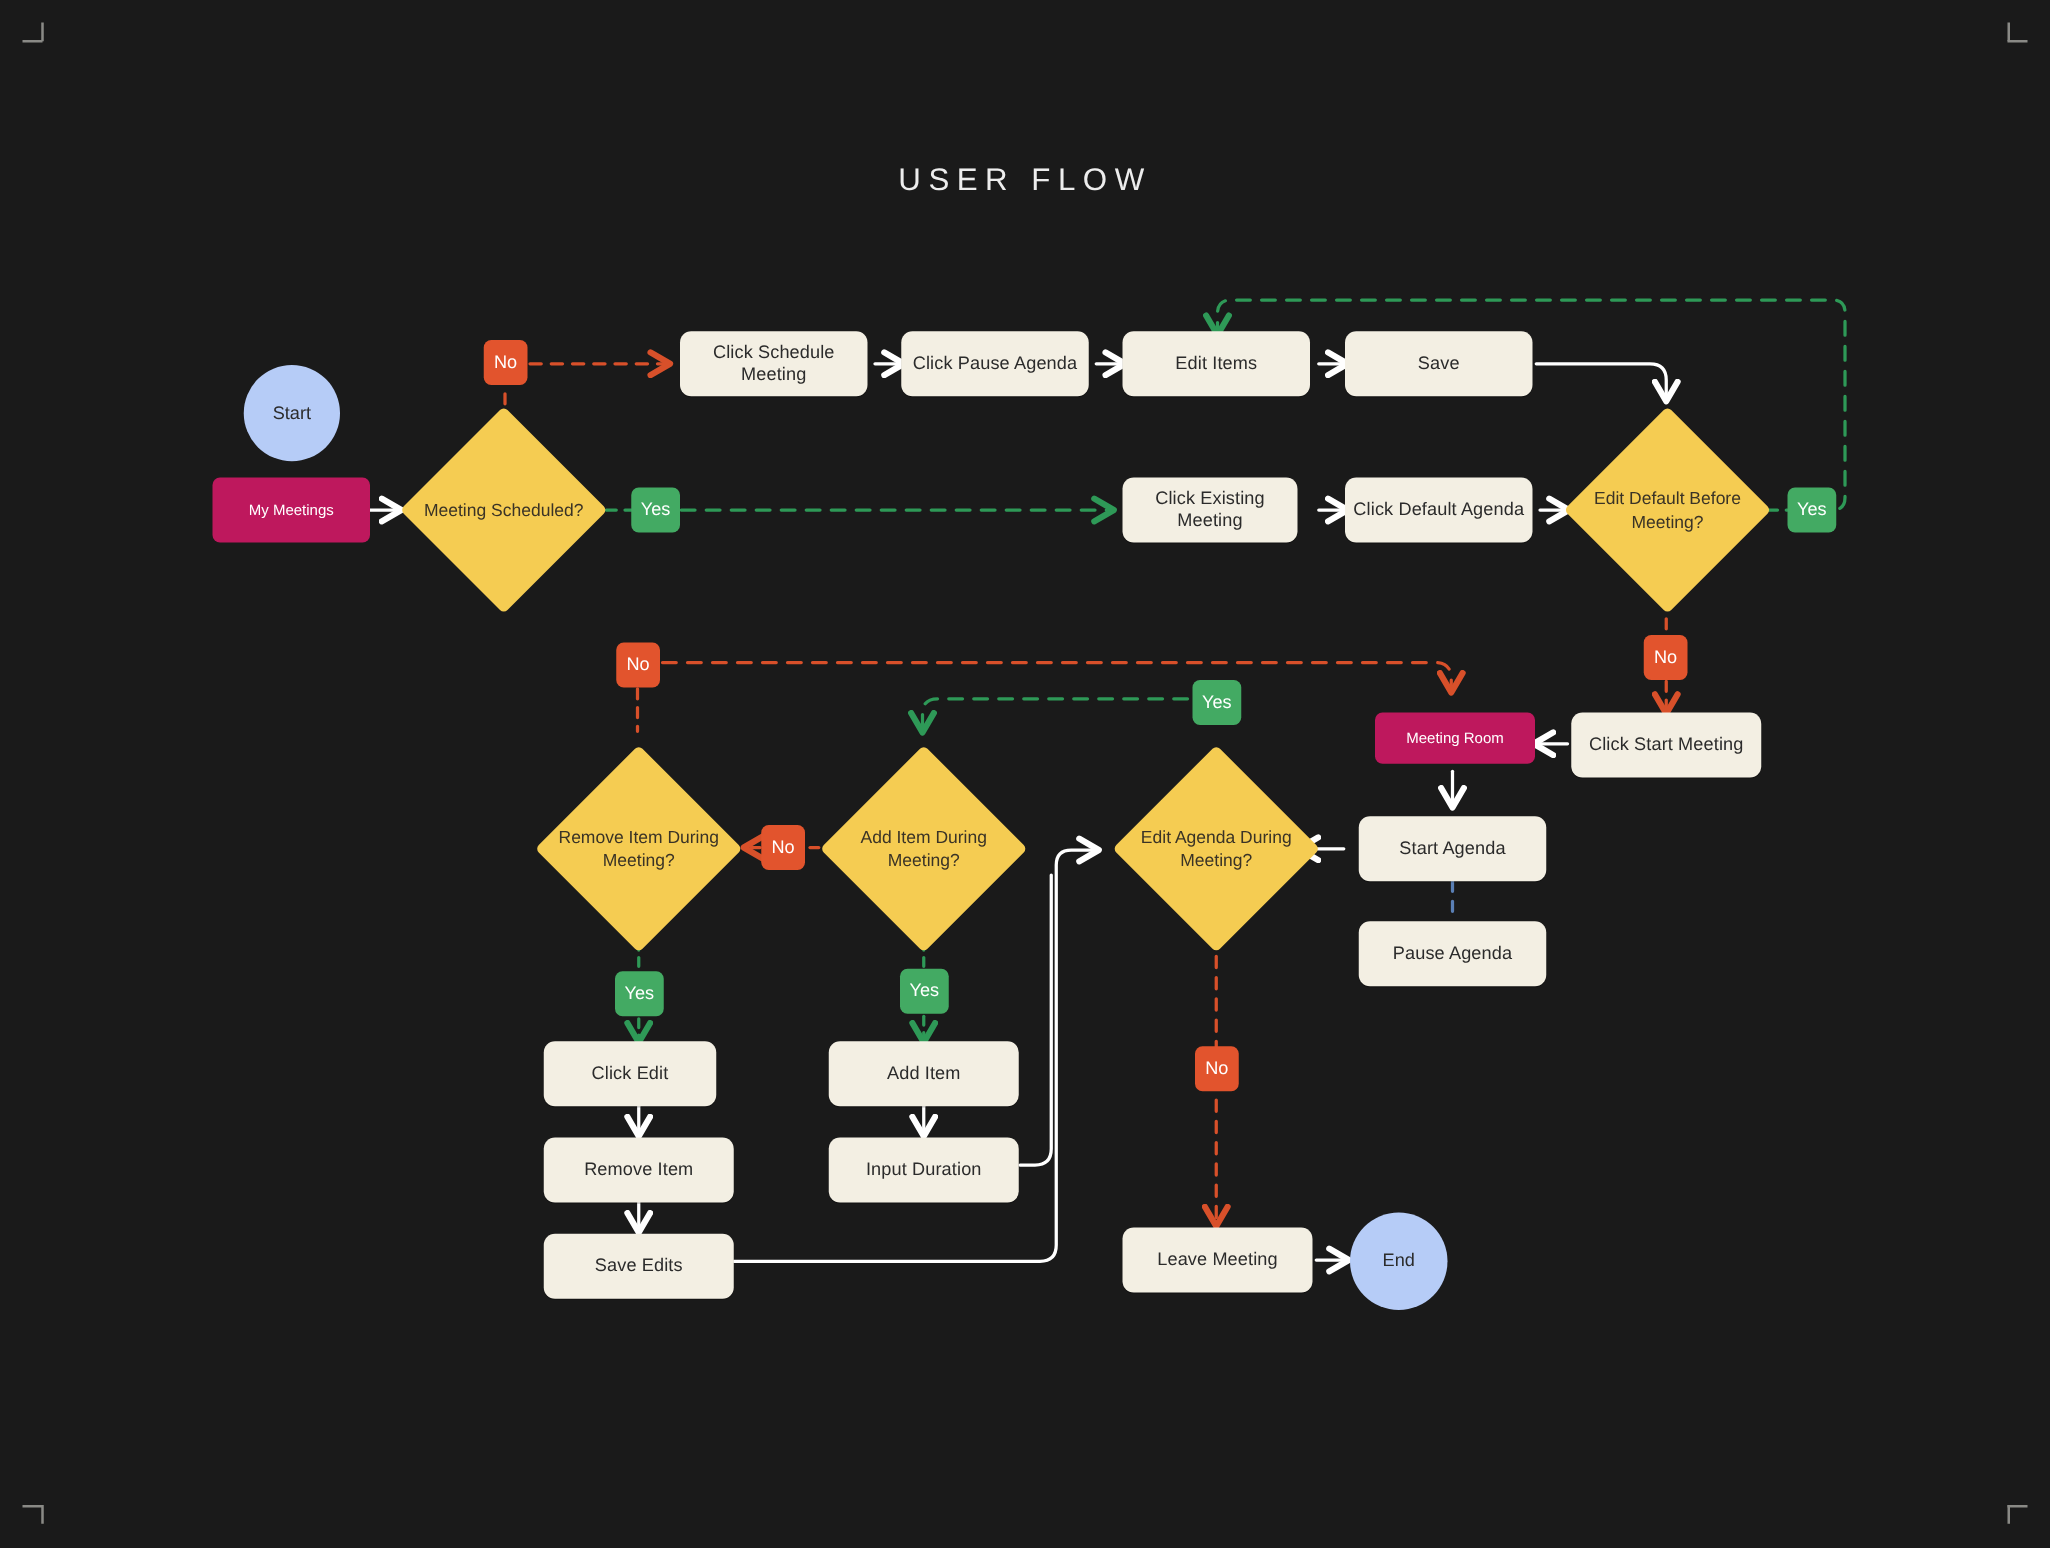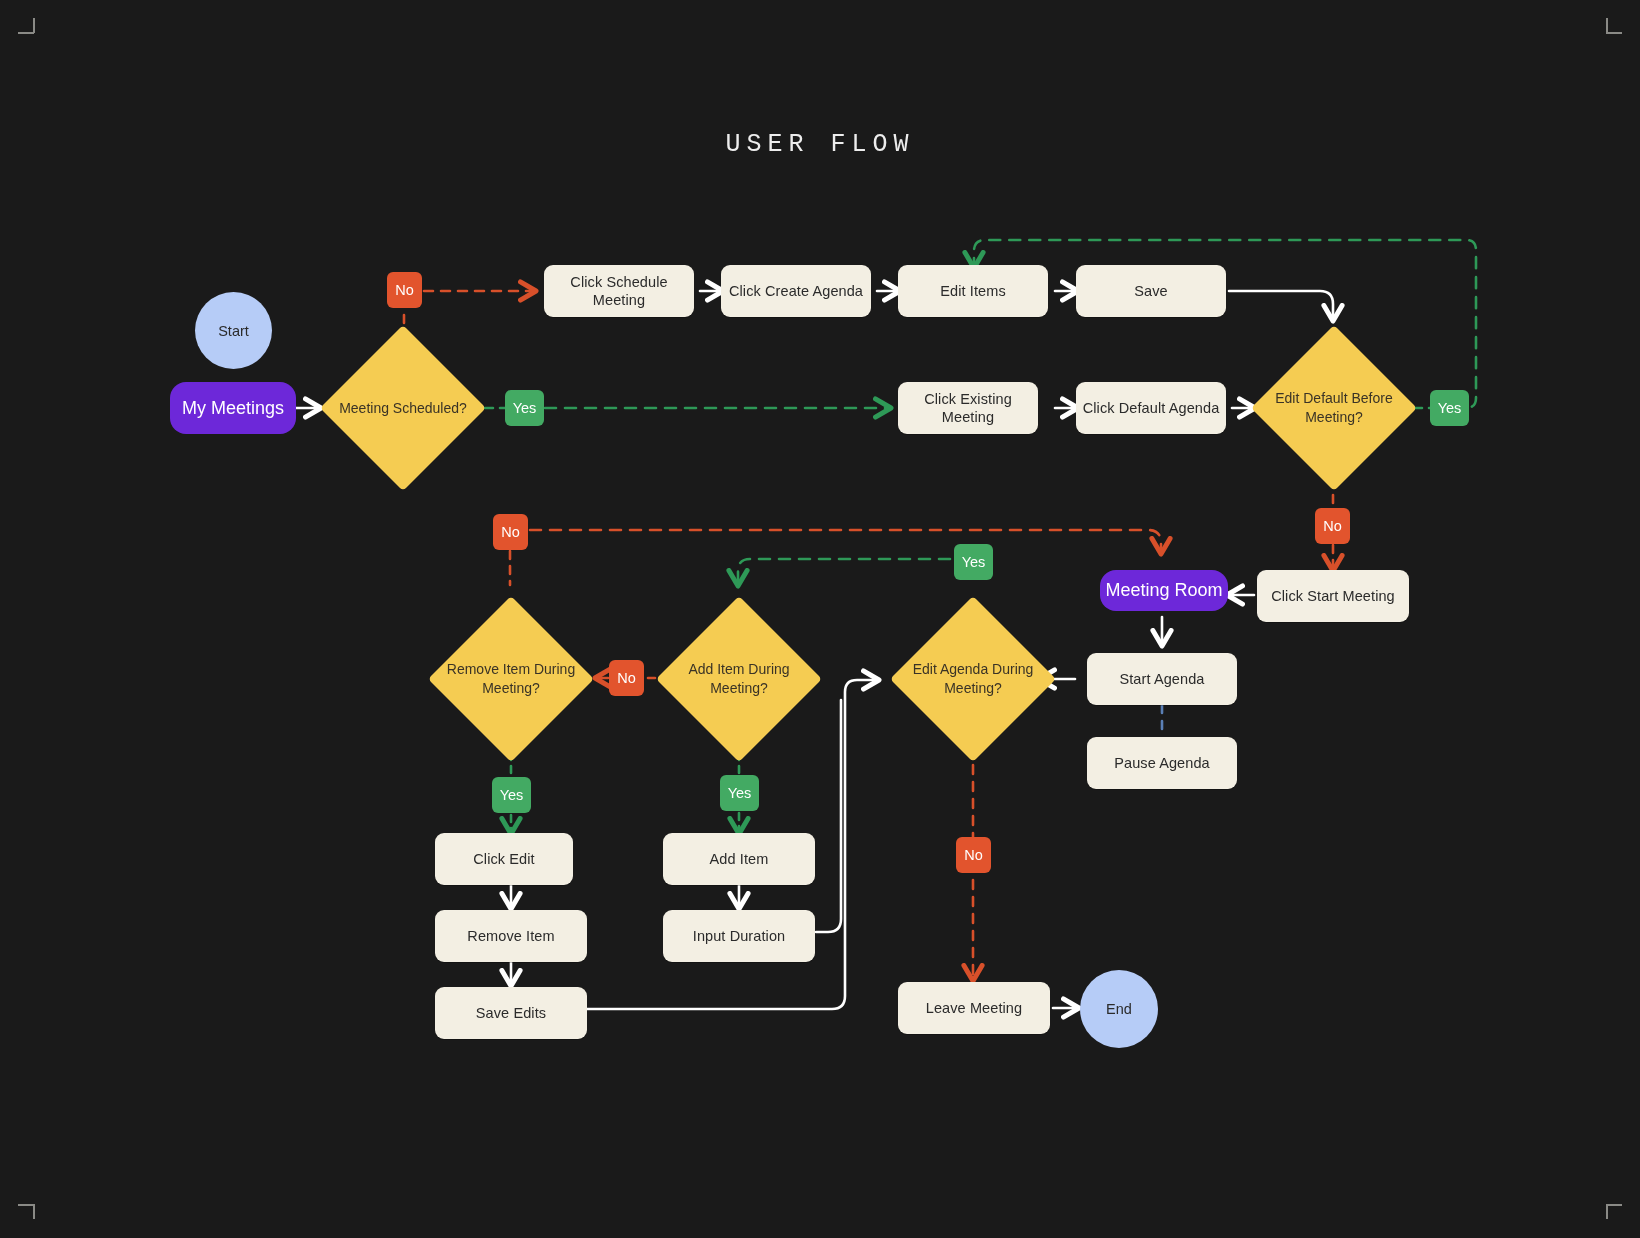--- a/index.html
+++ b/index.html
@@ -12,22 +12,22 @@
   svg#wires{position:absolute;left:0;top:0;width:1640px;height:1238px;pointer-events:none;}
 
   .node{position:absolute;box-sizing:border-box;display:flex;align-items:center;justify-content:center;text-align:center;}
 
   .proc{
     background:#F3EFE3;color:#2b2b2b;border-radius:9px;
     font-size:14.5px;line-height:1.25;letter-spacing:.1px;
     box-shadow:0 1px 0 rgba(0,0,0,.25);
   }
   .anchor{
-    background:#6d28d9;color:#ffffff;border-radius:16px;
-    font-size:18px;line-height:1.25;
+    background:#be185d;color:#ffffff;border-radius:6px;
+    font-size:12px;line-height:1.25;
   }
   .term{
     background:#B6CCF7;color:#2b2b2b;border-radius:50%;
     font-size:14.5px;
   }
   .diamond{
     background:transparent;
   }
   .diamond .dshape{
     position:absolute;left:0;top:0;width:100%;height:100%;
@@ -41,21 +41,21 @@
   }
   .badge{
     position:absolute;box-sizing:border-box;display:flex;align-items:center;justify-content:center;
     border-radius:6px;color:#fff;font-size:14.5px;z-index:5;
   }
   .badge.no{background:#E2542D;}
   .badge.yes{background:#43AA63;}
 
   #title{
     position:absolute;left:0;top:130px;width:1640px;text-align:center;
-    color:#EDEDED;font-family:Liberation Mono, monospace;
+    color:#EDEDED;font-family:Liberation Sans, sans-serif;
     font-size:25px;letter-spacing:6px;font-weight:400;
   }
   .cmark{position:absolute;}
   .cmark i{position:absolute;background:#8a8a86;display:block;}
 </style>
 </head>
 <body>
 
 <div id="canvas">
 
@@ -170,21 +170,21 @@
 
   <div class="node diamond" style="left:320px;top:325px;width:166px;height:166px;">
     <span class="dshape"></span>
     <span class="dlabel">Meeting Scheduled?</span>
   </div>
 
   <div class="node proc" style="left:544px;top:265px;width:150px;height:52px;">
     <span>Click Schedule Meeting</span>
   </div>
   <div class="node proc" style="left:721px;top:265px;width:150px;height:52px;">
-    <span>Click Create Agenda</span>
+    <span>Click Pause Agenda</span>
   </div>
   <div class="node proc" style="left:898px;top:265px;width:150px;height:52px;">
     <span>Edit Items</span>
   </div>
   <div class="node proc" style="left:1076px;top:265px;width:150px;height:52px;">
     <span>Save</span>
   </div>
 
   <div class="node proc" style="left:898px;top:382px;width:140px;height:52px;">
     <span>Click Existing Meeting</span>

